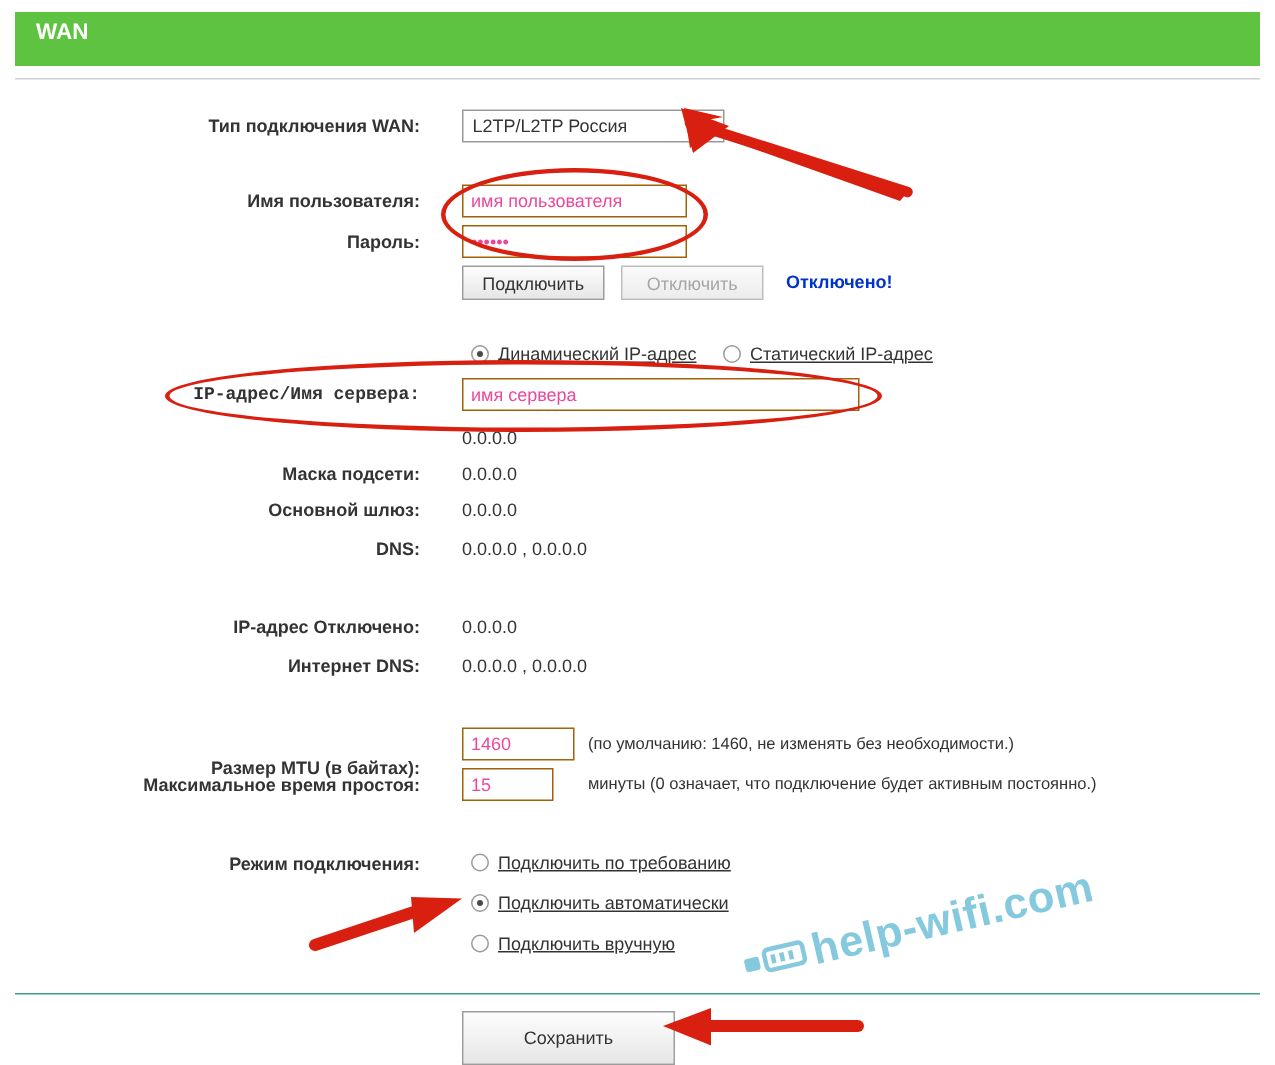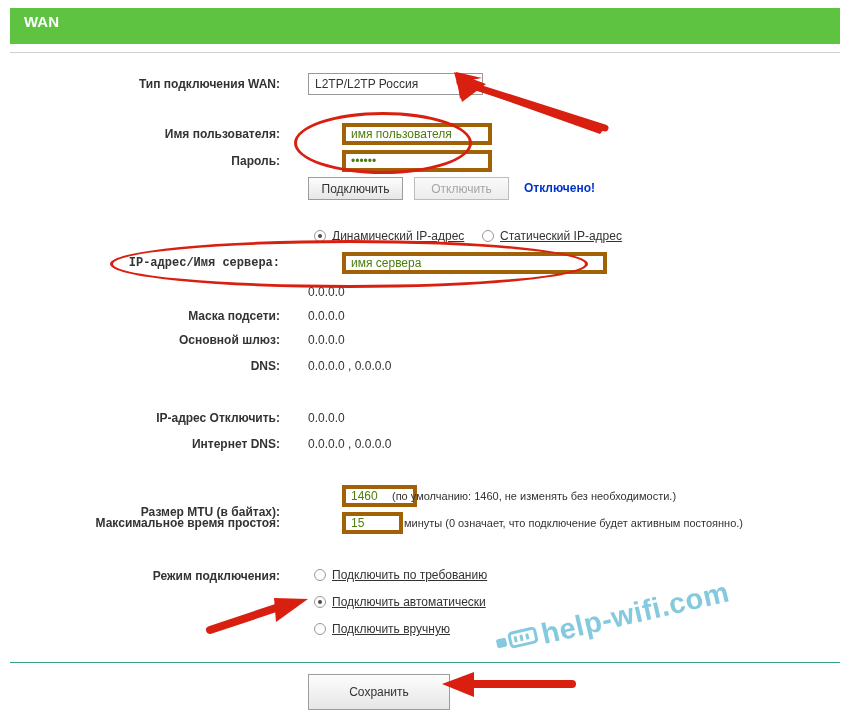--- a/index.html
+++ b/index.html
@@ -66,26 +66,25 @@
     color: #333;
     background: #ffffff;
     border: 1px solid #999;
     height: 22px;
     padding: 1px 2px;
   }
   input.tbox {
     position: absolute;
     font-family: "Liberation Sans", sans-serif;
     font-size: 12px;
-    color: #4d7c0f;
-    background: #ffffff;
-    border: 4px solid #a16207;
+    color: #ec4899;
+    background: #ffffff;
+    border: 1px solid #a16207;
     height: 22px;
     padding: 2px 5px;
-    margin-left: 34px;
   }
   button.btn {
     position: absolute;
     font-family: "Liberation Sans", sans-serif;
     font-size: 12px;
     color: #333;
     background: linear-gradient(#fdfdfd, #e6e6e6);
     border: 1px solid #9c9c9c;
     height: 23px;
     padding: 0 10px;
@@ -217,33 +216,33 @@
 
   <div class="lbl" style="left:80px; top:305px; width:200px;">Маска подсети:</div>
   <div class="val" style="left:308px; top:305px;">0.0.0.0</div>
 
   <div class="lbl" style="left:80px; top:329px; width:200px;">Основной шлюз:</div>
   <div class="val" style="left:308px; top:329px;">0.0.0.0</div>
 
   <div class="lbl" style="left:80px; top:355px; width:200px;">DNS:</div>
   <div class="val" style="left:308px; top:355px;">0.0.0.0 , 0.0.0.0</div>
 
-  <div class="lbl" style="left:80px; top:407px; width:200px;">IP-адрес Отключить:</div>
+  <div class="lbl" style="left:80px; top:407px; width:200px;">IP-адрес Отключено:</div>
   <div class="val" style="left:308px; top:407px;">0.0.0.0</div>
 
   <div class="lbl" style="left:80px; top:433px; width:200px;">Интернет DNS:</div>
   <div class="val" style="left:308px; top:433px;">0.0.0.0 , 0.0.0.0</div>
 
   <div class="lbl" style="left:80px; top:501px; width:200px;">Размер MTU (в байтах):</div>
   <input class="tbox" style="left: 308px; top: 485px; width: 75px;" value="1460">
   <div class="hint" style="left:392px; top:485px;">(по умолчанию: 1460, не изменять без необходимости.)</div>
 
   <div class="lbl" style="left:60px; top:512px; width:220px;">Максимальное время простоя:</div>
   <input class="tbox" style="left: 308px; top: 512px; width: 61px;" value="15">
-  <div class="hint" style="left:392px; top:512px;margin-left:12px;">минуты (0 означает, что подключение будет активным постоянно.)</div>
+  <div class="hint" style="left:392px; top:512px;">минуты (0 означает, что подключение будет активным постоянно.)</div>
 
   <div class="lbl" style="left:80px; top:565px; width:200px;">Режим подключения:</div>
 
   <div class="radio-wrap" style="left:314px; top:567px;">
     <span class="radio"></span>
     <span class="radio-label">Подключить по требованию</span>
   </div>
   <div class="radio-wrap" style="left:314px; top:594px;">
     <span class="radio checked"></span>
     <span class="radio-label">Подключить автоматически</span>

